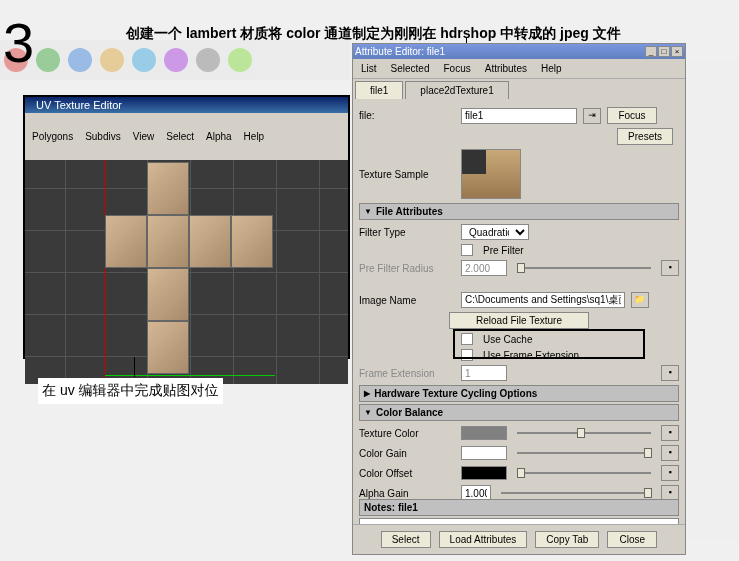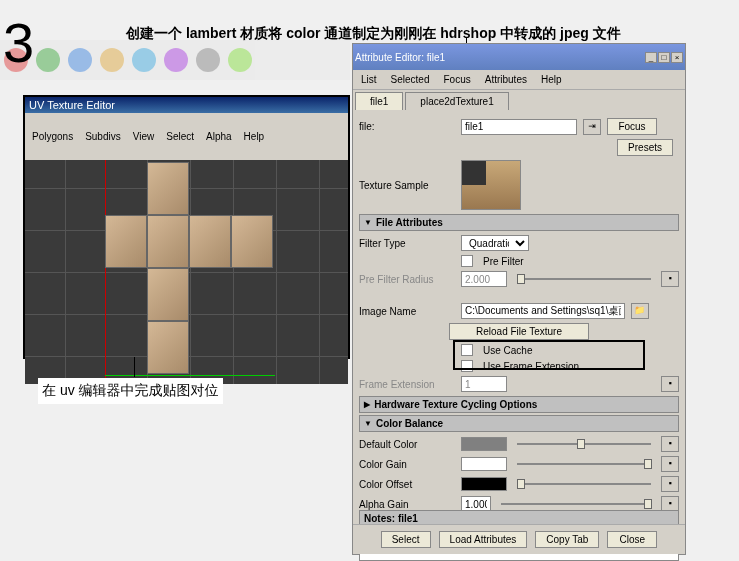--- a/index.html
+++ b/index.html
@@ -3,32 +3,32 @@
 <meta charset="utf-8">
 <style>
 *{margin:0;padding:0;box-sizing:border-box;font-family:Tahoma,sans-serif;font-size:10px}
 body{background:#f0f0f0;width:739px;height:561px;position:relative;overflow:hidden}
 .bg-toolbar{position:absolute;top:40px;left:0;width:350px;height:40px;background:#e8e8e8;display:flex;gap:8px;align-items:center;padding:4px;opacity:0.5}
 .bg-toolbar span{width:24px;height:24px;border-radius:50%;display:inline-block}
 .step-num{position:absolute;top:10px;left:3px;font-size:56px;font-weight:400;font-family:Arial}
 .caption-top{position:absolute;top:25px;left:126px;font-size:14px;font-weight:bold;font-family:Liberation Sans, sans-serif}
 .caption-bottom{position:absolute;top:378px;left:38px;font-size:14px;font-family:SimSun,sans-serif;background:#fff;padding:4px}
 .uv-window{position:absolute;top:95px;left:23px;width:327px;height:264px;border:2px solid #000;background:#d4d0c8}
-.uv-title{background:linear-gradient(#0a246a,#3a6ea5);color:#fff;padding:2px 4px;font-size:11px}
+.uv-title{background:linear-gradient(#0a246a,#3a6ea5);color:#fff;padding:2px 11px;font-size:11px}
 .uv-menu{background:#d4d0c8;padding:17px 2px;display:flex;gap:2px}
 .uv-menu span{padding:1px 5px;cursor:pointer}
 .uv-viewport{background:#3a3a3a;height:224px;position:relative;overflow:hidden}
 .uv-grid{position:absolute;inset:0}
 .uv-grid-line{position:absolute;background:#555}
 .uv-red{position:absolute;left:80px;top:0;width:1px;height:100%;background:#c00}
 .uv-green{position:absolute;left:80px;bottom:8px;width:170px;height:1px;background:#0c0}
 .uv-cross{position:absolute;left:80px;top:2px;width:170px;height:212px}
 .cross-cell{position:absolute;background:linear-gradient(135deg,#d4b896,#a88b6a);border:1px solid #666}
 .attr-window{position:absolute;top:43px;left:352px;width:334px;height:512px;background:#d4d0c8;border:1px solid #888}
-.attr-titlebar{background:linear-gradient(#7a96df,#6080c0);height:26px;display:flex;justify-content:space-between;align-items:center;padding:0 2px;font-size:9px;color:#fff}
+.attr-titlebar{background:linear-gradient(#7a96df,#6080c0);height:15px;display:flex;justify-content:space-between;align-items:center;padding:0 2px;font-size:9px;color:#fff}
 .attr-titlebar-btns{display:flex;gap:1px}
 .attr-titlebar-btns span{width:12px;height:11px;background:#d4d0c8;border:1px solid #888;color:#000;text-align:center;line-height:9px;font-size:8px}
 .attr-menu{padding:3px 2px;display:flex;gap:2px;border-bottom:1px solid #aaa}
 .attr-menu span{padding:1px 6px}
 .attr-tabs{display:flex;padding:2px 2px 0;background:#d4d0c8}
 .attr-tab{padding:3px 14px;background:#d4d0c8;border:1px solid #888;border-bottom:none;margin-right:2px;font-size:10px}
 .attr-tab.active{background:#ece9d8}
 .attr-body{padding:4px 6px;background:#d4d0c8;height:400px;overflow:hidden;position:relative}
 .row{display:flex;align-items:center;margin:4px 0;gap:6px}
 .lbl{width:96px;text-align:left;font-size:10px;color:#000}
@@ -203,21 +203,21 @@
     <div class="section-h">
       <span class="arrow">▶</span>
       <span>Hardware Texture Cycling Options</span>
     </div>
     <div class="section-h">
       <span class="arrow">▼</span>
       <span>Color Balance</span>
     </div>
 
     <div class="row">
-      <span class="lbl">Default Color</span>
+      <span class="lbl">Texture Color</span>
       <span class="swatch" style="background:#808080"></span>
       <div class="slider">
           <div class="slider-track"></div>
           <div class="slider-thumb" style="left:45%"></div>
         </div>
       <span class="btn-sm">▪</span>
     </div>
     <div class="row">
       <span class="lbl">Color Gain</span>
       <span class="swatch" style="background:#fff"></span>

